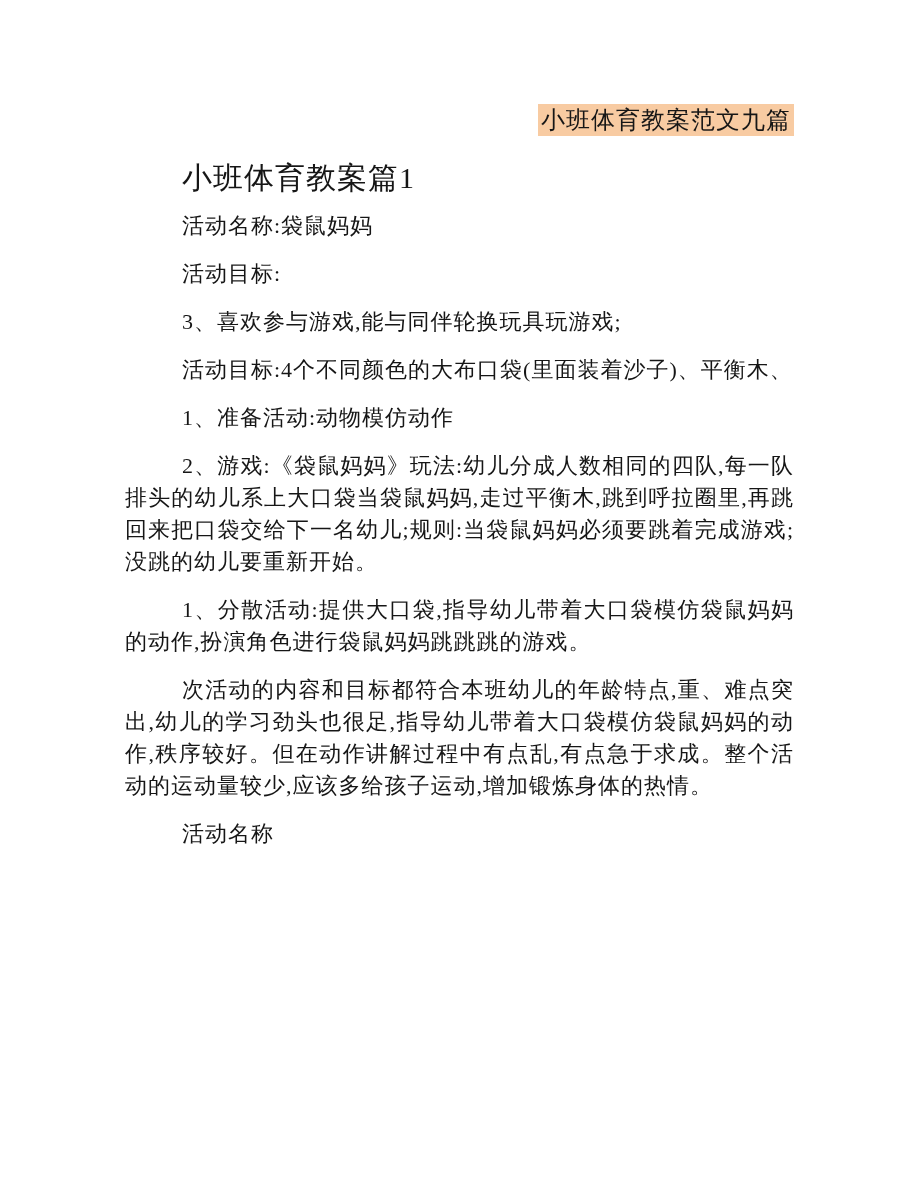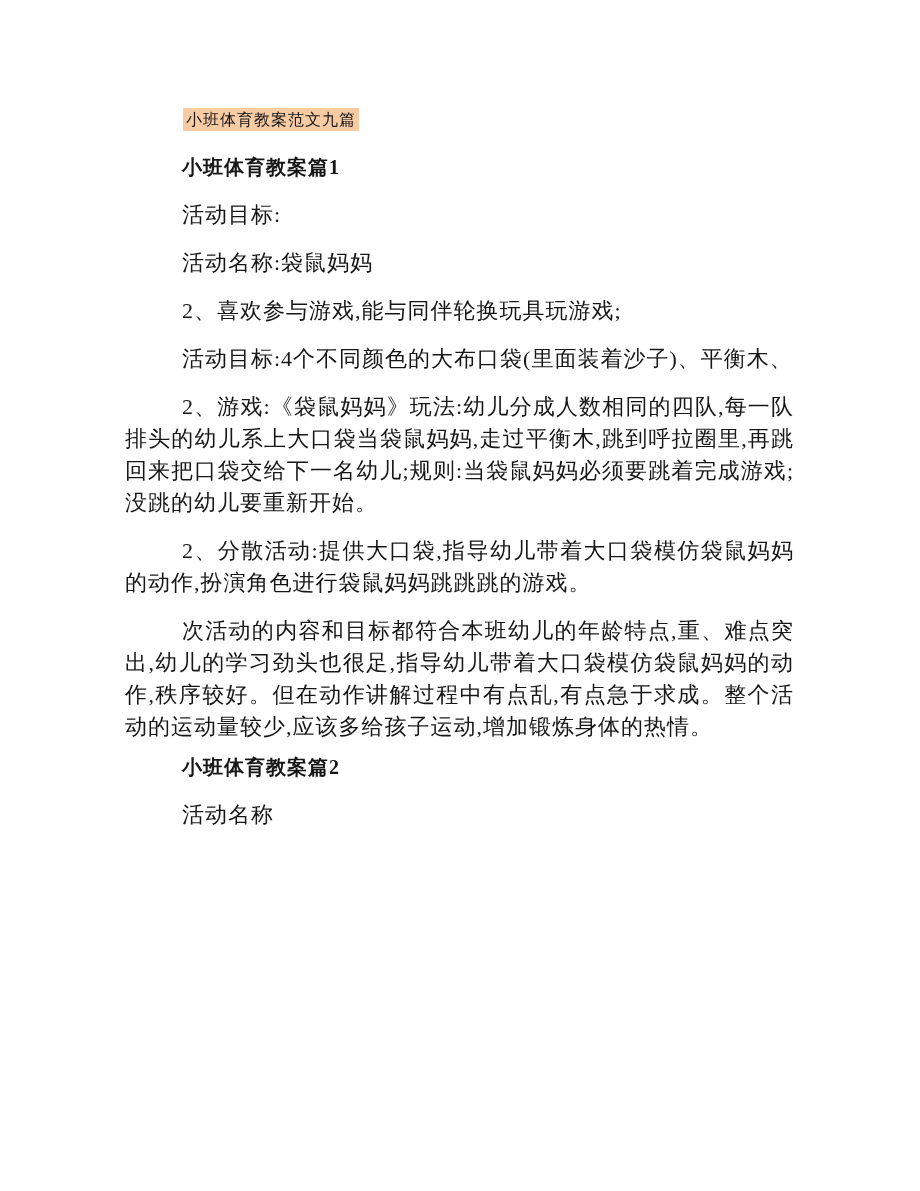--- a/index.html
+++ b/index.html
@@ -12,33 +12,33 @@
     overflow: hidden;
   }
   .page {
     width: 920px;
     height: 1191px;
     background: #ffffff;
     padding: 104px 126px 0 125px;
     overflow: hidden;
   }
   .title-line {
-    text-align: left;
+    text-align: right;
     text-indent: 58px;           
-    font-size: 16px;
+    font-size: 24px;
     line-height: 32px;
     letter-spacing: 1px;
-    margin-bottom: 15px;
+    margin-bottom: 26px;
   }
   .title-highlight {
     padding: 3px 3px;
   }
   .heading {
-    font-weight: bold;
-    font-size: 20px;
+    font-weight: normal;
+    font-size: 30px;
     line-height: 32px;
     text-indent: 57px;
     letter-spacing: 1px;
     margin-top: 8px;
   }
   .para {
     font-size: 22px;
     line-height: 32px;
     text-indent: 57px;
     letter-spacing: 1px;
@@ -50,25 +50,25 @@
 <body style="color: rgb(22, 22, 22);">
 
 <div class="page">
 
   <div class="title-line">
     <span class="title-highlight" style="background: rgb(248, 203, 162);">小班体育教案范文九篇</span>
   </div>
 
   <div class="heading">小班体育教案篇1</div>
 
+  <p class="para">活动名称:袋鼠妈妈</p>
   <p class="para">活动目标:</p>
-  <p class="para">活动名称:袋鼠妈妈</p>
-  <p class="para">2、喜欢参与游戏,能与同伴轮换玩具玩游戏;</p>
+  <p class="para">3、喜欢参与游戏,能与同伴轮换玩具玩游戏;</p>
   <p class="para">活动目标:4个不同颜色的大布口袋(里面装着沙子)、平衡木、</p>
+  <p class="para">1、准备活动:动物模仿动作</p>
   <p class="para">2、游戏:《袋鼠妈妈》玩法:幼儿分成人数相同的四队,每一队排头的幼儿系上大口袋当袋鼠妈妈,走过平衡木,跳到呼拉圈里,再跳回来把口袋交给下一名幼儿;规则:当袋鼠妈妈必须要跳着完成游戏;没跳的幼儿要重新开始。</p>
-  <p class="para">2、分散活动:提供大口袋,指导幼儿带着大口袋模仿袋鼠妈妈的动作,扮演角色进行袋鼠妈妈跳跳跳的游戏。</p>
+  <p class="para">1、分散活动:提供大口袋,指导幼儿带着大口袋模仿袋鼠妈妈的动作,扮演角色进行袋鼠妈妈跳跳跳的游戏。</p>
   <p class="para">次活动的内容和目标都符合本班幼儿的年龄特点,重、难点突出,幼儿的学习劲头也很足,指导幼儿带着大口袋模仿袋鼠妈妈的动作,秩序较好。但在动作讲解过程中有点乱,有点急于求成。整个活动的运动量较少,应该多给孩子运动,增加锻炼身体的热情。</p>
 
-  <div class="heading">小班体育教案篇2</div>
 
   <p class="para">活动名称</p>
 
 </div>
 
 </body></html>

